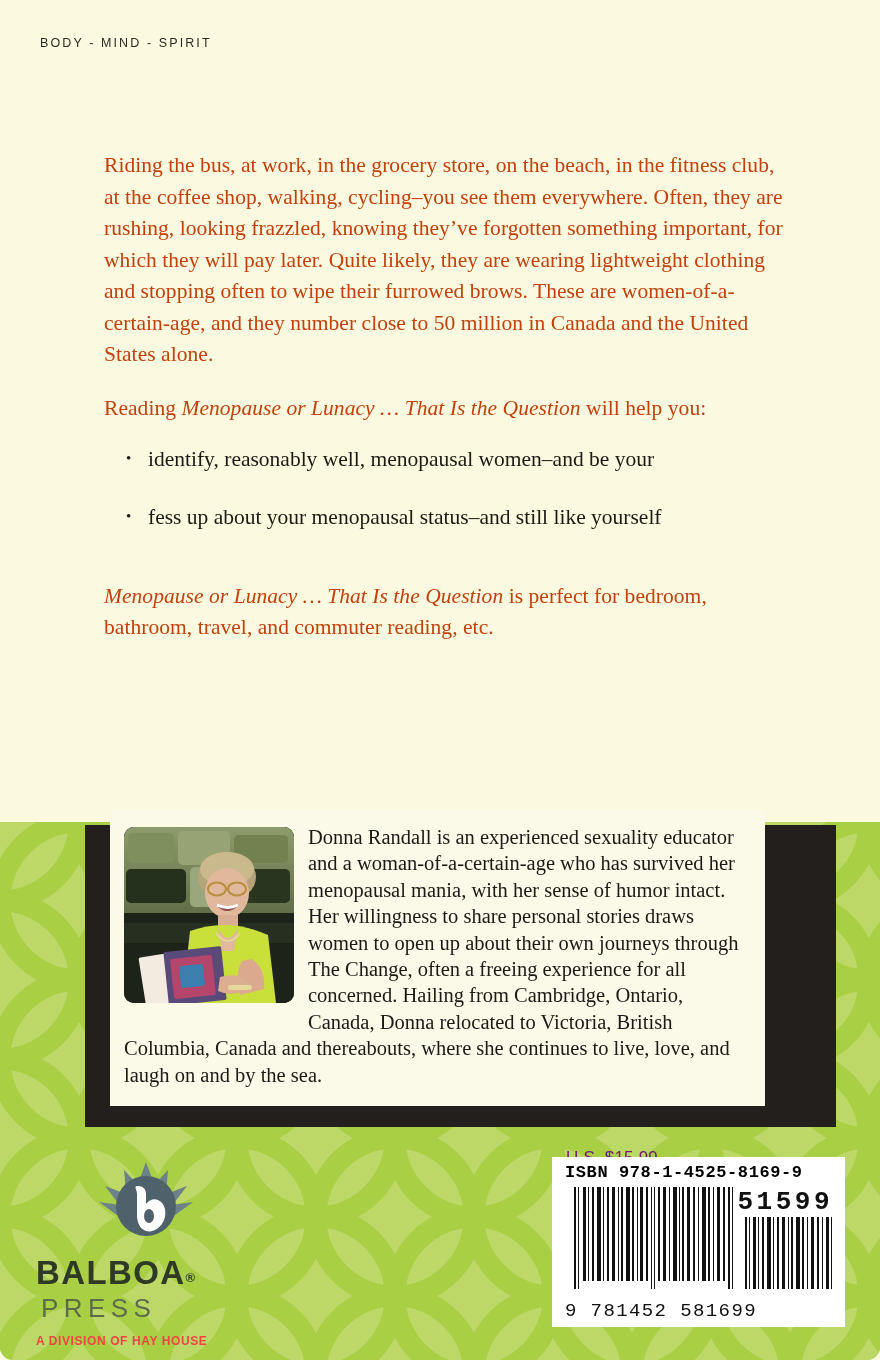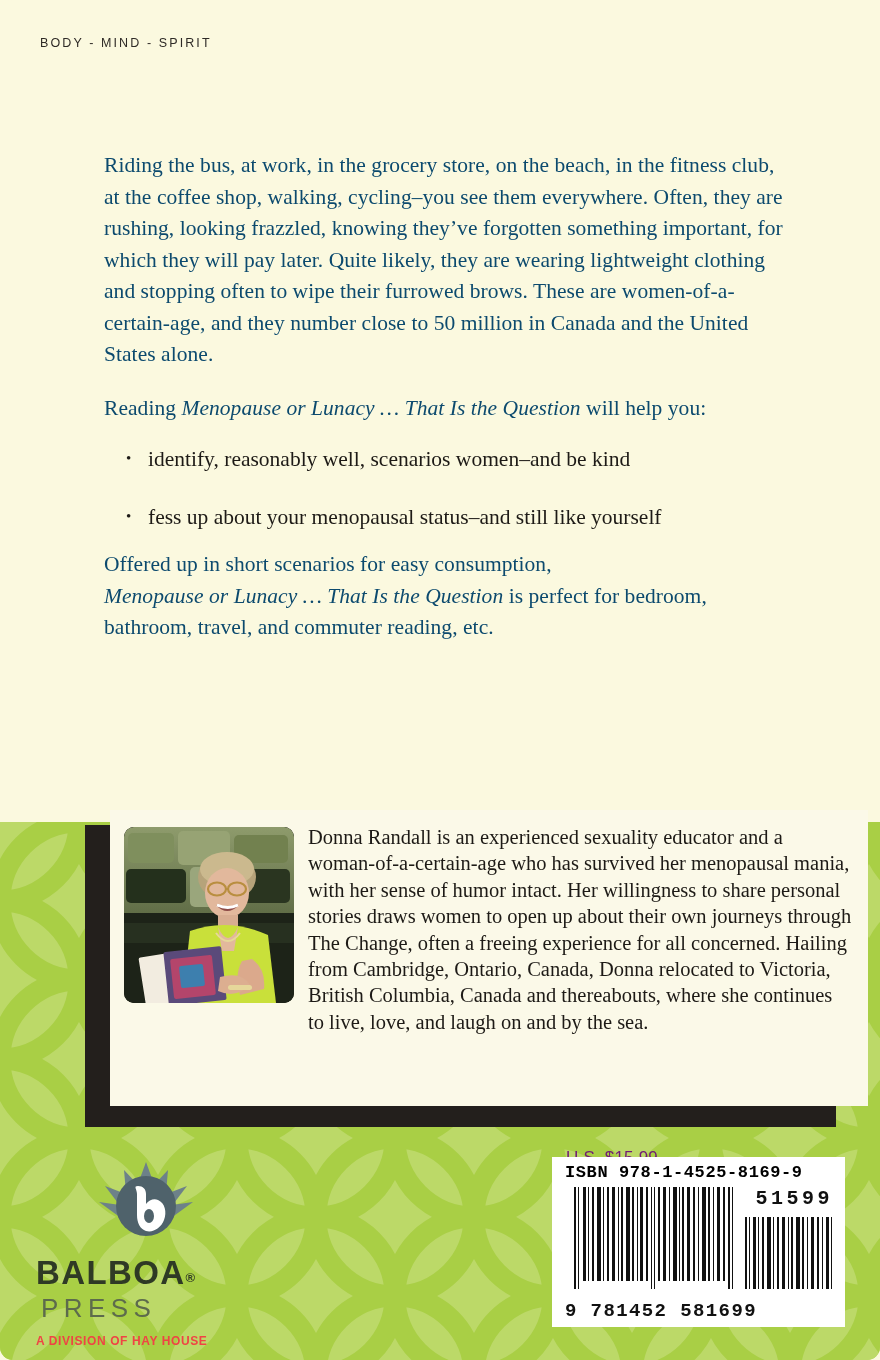--- a/index.html
+++ b/index.html
@@ -39,21 +39,21 @@
     position: absolute;
     left: 104px;
     top: 150px;
     width: 690px;
     color: #1d1a16;
   }
   .blurb p {
     font-size: 21.5px;
     line-height: 31.5px;
     letter-spacing: 0.05px;
-    color: #0c4a6e;
+    color: #c2410c;
   }
   .blurb p.lead { margin-bottom: 22px; }
   .blurb p.reading { margin-bottom: 4px; }
   .blurb p.closing { margin-top: 16px; }
   .blurb em { font-style: italic; }
 
   ul.benefits {
     list-style: none;
     margin: 0 0 0 22px;
     padding: 0;
@@ -102,21 +102,21 @@
     width: 751px;
     height: 302px;
     background: #231f1c;
   }
 
   
   .bio-card {
     position: absolute;
     left: 110px;
     top: 810px;
-    width: 758px;
+    width: 655px;
     height: 296px;
     background: #fbf9e8;
     padding: 14px 16px 10px 14px;
   }
 
   .bio-photo {
     float: left;
     width: 170px;
     height: 176px;
     margin: 3px 14px 6px 0;
@@ -209,32 +209,32 @@
     font-weight: 700;
     letter-spacing: 0.6px;
     color: #000000;
     white-space: nowrap;
   }
   .barcode-box .addon-digits {
     position: absolute;
     right: 12px;
     top: 30px;
     font-family: "Liberation Mono", monospace;
-    font-size: 20px;
+    font-size: 26px;
     font-weight: 700;
     letter-spacing: 3.5px;
     color: #111;
   }
   .barcode-box .ean-digits {
     position: absolute;
     left: 13px;
     bottom: 5px;
     font-family: "Liberation Mono", monospace;
     font-size: 19px;
-    font-weight: 700;
+    font-weight: 400;
     letter-spacing: 1.4px;
     color: #111;
     white-space: nowrap;
   }
   .barcode-box .bars-main,
   .barcode-box .bars-addon { position: absolute; }
   .barcode-box .bars-main { left: 22px; top: 30px; }
   .barcode-box .bars-addon { left: 193px; top: 60px; }
 </style>
 </head>
@@ -245,26 +245,26 @@
   <div class="kicker">BODY - MIND - SPIRIT</div>
 
   <div class="blurb">
     <p class="lead">Riding the bus, at work, in the grocery store, on the beach, in the fitness club, at the coffee shop, walking, cycling–you see them everywhere. Often, they are rushing, looking frazzled, knowing they’ve forgotten something important, for which they will pay later. Quite likely, they are wearing lightweight clothing and stopping often to wipe their furrowed brows. These are women-of-a-certain-age, and they number close to 50 million in Canada and the United States alone.</p>
 
     <p class="reading">
       <span>Reading </span><em>Menopause or Lunacy … That Is the Question</em><span> will help you:</span>
     </p>
 
     <ul class="benefits">
-      <li>identify, reasonably well, scenarios women–and be kind</li>
+      <li>identify, reasonably well, menopausal women–and be your</li>
       <li>fess up about your menopausal status–and still like yourself</li>
     </ul>
 
     <p class="closing">
-      <span>Offered up in short scenarios for easy consumption,</span><br>
+      <br>
       <em>Menopause or Lunacy … That Is the Question</em><span> is perfect for bedroom, bathroom, travel, and commuter reading, etc.</span>
     </p>
   </div>
 
   <div class="green-panel">
     <svg class="pattern-svg" viewBox="0 0 880 538" preserveAspectRatio="none">
       <defs>
         <pattern id="lattice" x="0" y="0" width="158" height="158" patternUnits="userSpaceOnUse">
           <rect width="158" height="158" fill="#bcd968"></rect>
           <g fill="none" stroke="#a9cf45" stroke-width="21">

